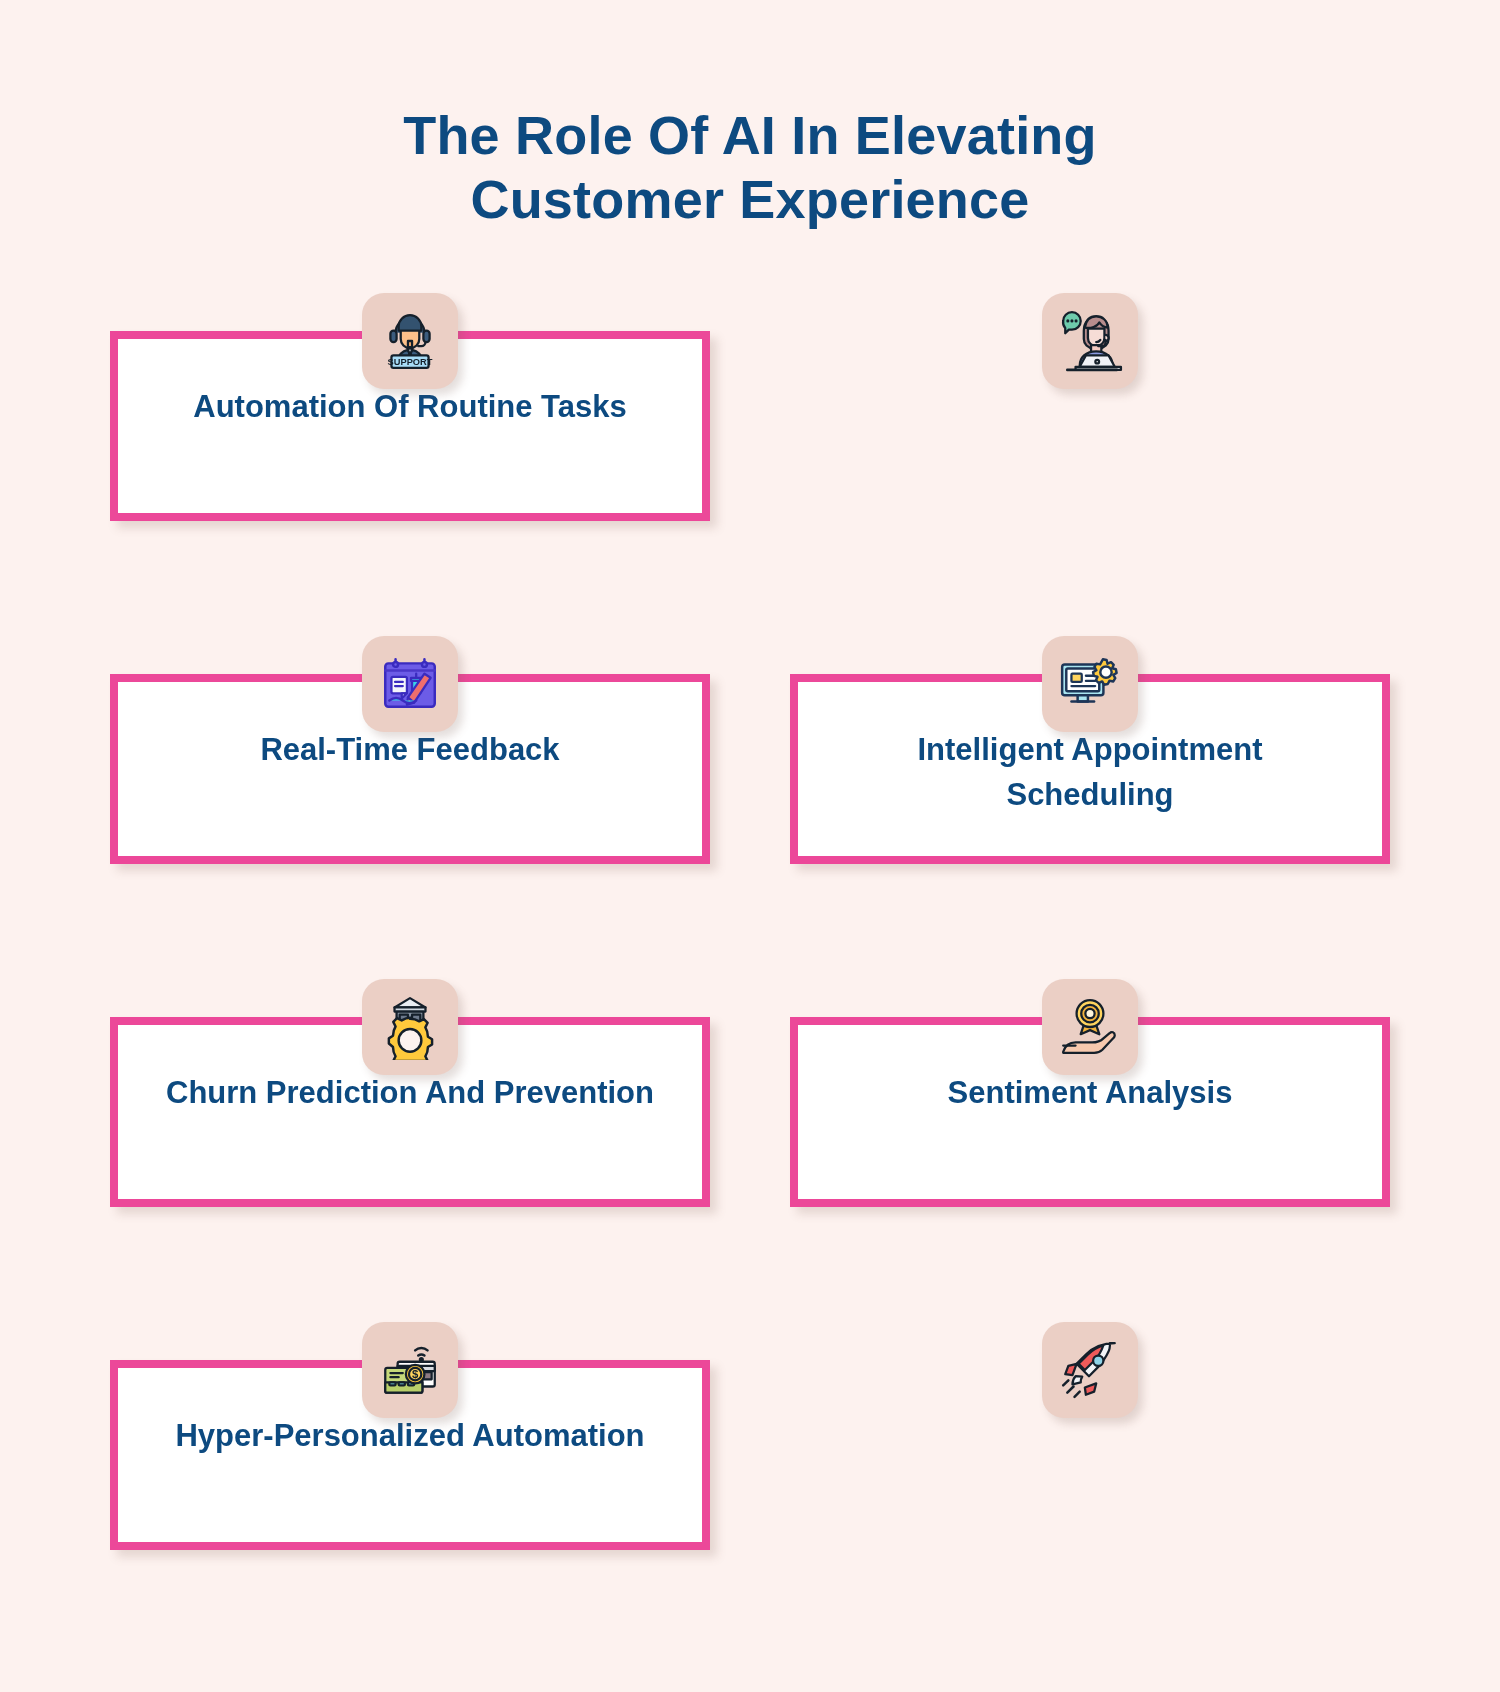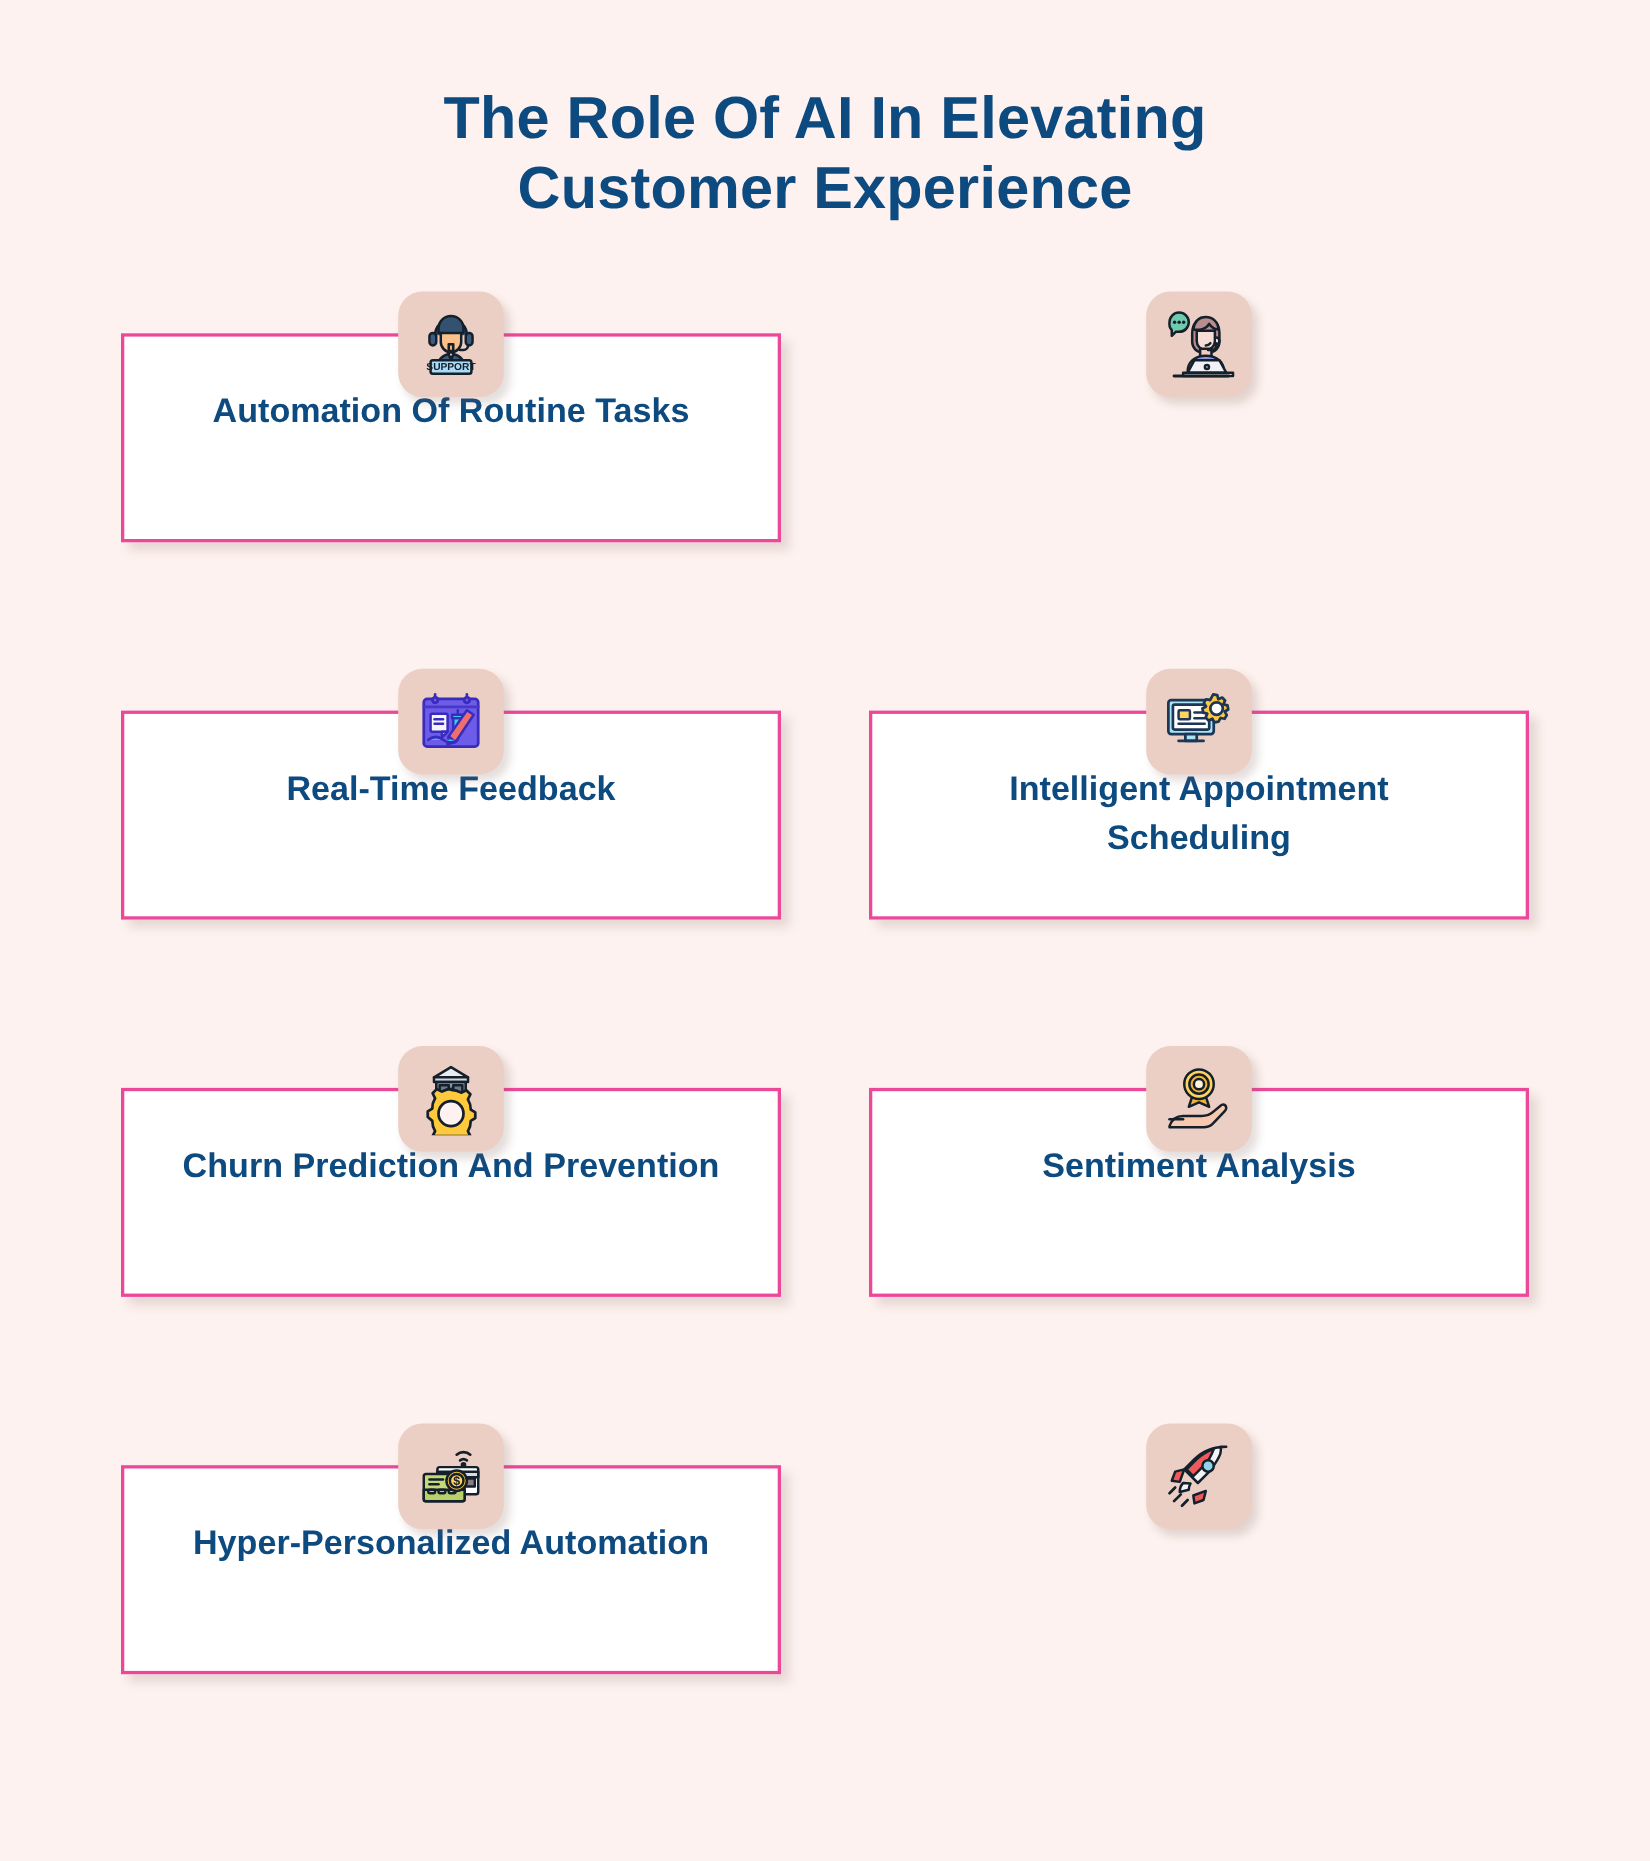--- a/index.html
+++ b/index.html
@@ -16,21 +16,21 @@
 
   .page {
     position: relative;
     width: 1500px;
     height: 1692px;
     box-sizing: border-box;
   }
 
   
   .title-wrap {
-    padding-top: 76px;
+    padding-top: 104px;
     text-align: center;
   }
   .title {
     color: #0d4a80;
     font-size: 54px;
     font-weight: bold;
     line-height: 1.18;
     letter-spacing: 0.2px;
     margin: 0 auto;
     width: 800px;
@@ -54,21 +54,21 @@
   }
 
   .card {
     position: absolute;
     left: 0;
     top: 38px;
     width: 600px;
     height: 190px;
     box-sizing: border-box;
     background: #ffffff;
-    border: 3px solid #ec4899;
+    border: 8px solid #ec4899;
     box-shadow: 7px 7px 9px rgba(120, 90, 80, 0.18);
   }
 
   .card-label {
     position: absolute;
     left: 40px;
     right: 40px;
     top: 46px;
     text-align: center;
     color: #0d4a80;

